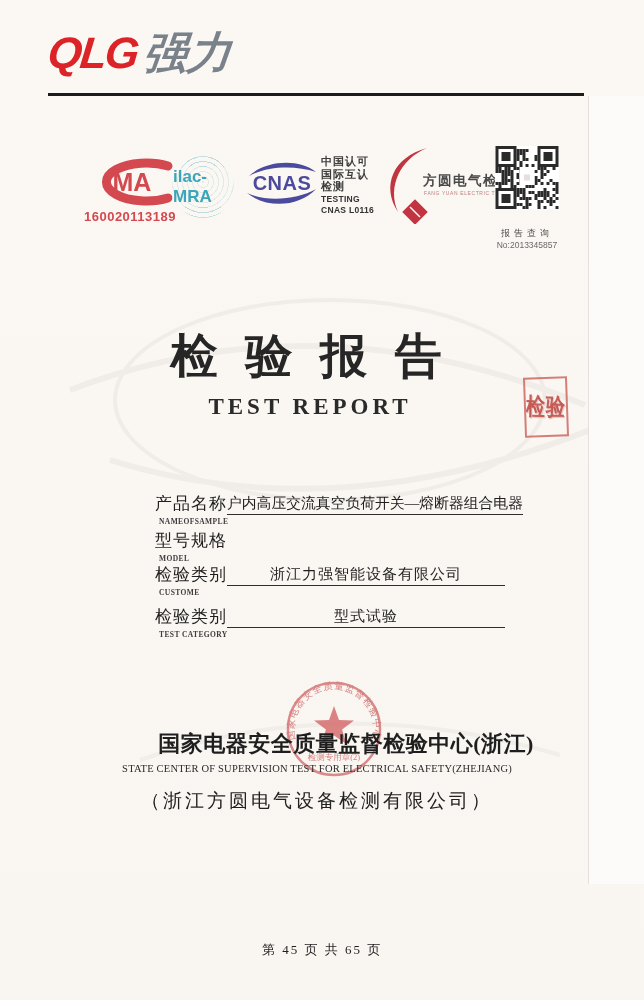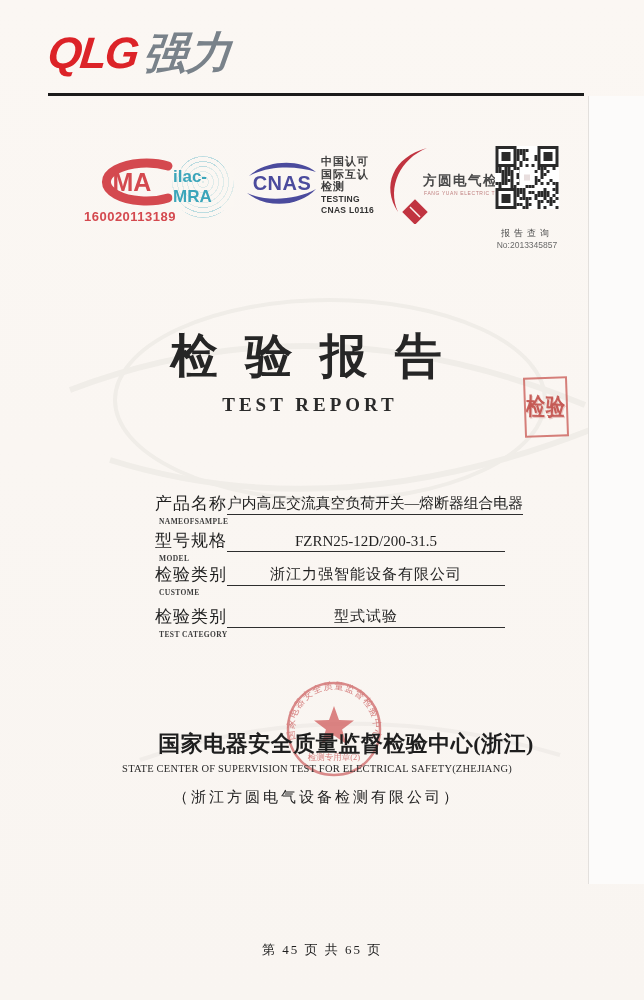--- a/index.html
+++ b/index.html
@@ -51,21 +51,21 @@
              font-size:5px; letter-spacing:.6px; white-space:nowrap; }
 
   .qr { position:absolute; left:487px; top:146px; width:80px; text-align:center; }
   .qr svg { display:block; margin:0 auto; background:#fff; }
   .qr-caption { margin-top:18px; color:#4d4d4d; font-size:9px; letter-spacing:4px; white-space:nowrap; }
   .qr-number  { color:#6a6a6a; font-family:"Liberation Sans",sans-serif; font-size:8.5px; }
 
   
   .titleblock { position:absolute; left:0; top:325px; width:620px; text-align:center; }
   .title-cn { font-size:47px; font-weight:bold; color:#262626; letter-spacing:8px; white-space:nowrap; }
-  .title-en { margin-top:6px; font-size:19px; font-weight:bold; color:#2a2a2a; letter-spacing:4px; }
+  .title-en { margin-top:6px; font-size:23px; font-weight:bold; color:#2a2a2a; letter-spacing:4px; }
 
   .title-seal { position:absolute; left:524px; top:377px; width:44px; height:60px;
                 border:2.5px solid rgba(197,76,70,.7); transform:rotate(-2deg);
                 display:flex; align-items:center; justify-content:center; overflow:hidden; }
   .title-seal span { color:rgba(186,58,52,.78); font-size:19px; font-weight:bold;
                      letter-spacing:1px; transform:rotate(3deg) scaleY(1.25);
                      text-shadow:1px 1px 0 rgba(186,58,52,.25); white-space:nowrap; }
 
   
   .form { position:absolute; left:155px; top:0; width:350px; }
@@ -77,21 +77,21 @@
   .fsub { font-size:7.5px; color:#3c3c3c; letter-spacing:.4px; margin:2px 0 0 4px;
           font-weight:bold; }
 
   
   .stamp { position:absolute; left:285px; top:680px; opacity:.85; }
   .issuer-cn { position:absolute; left:0; top:729px; width:634px; text-align:center;
                font-size:22px; font-weight:bold; color:#1e1e1e; letter-spacing:.5px; white-space:nowrap;margin-left:29px; }
   .issuer-en { position:absolute; left:0; top:763px; width:634px; text-align:center;
                font-size:10.5px; font-weight:normal; color:#2a2a2a; letter-spacing:.2px; white-space:nowrap; }
   .issuer-sub { position:absolute; left:0; top:788px; width:634px; text-align:center;
-                font-size:15px; color:#222; letter-spacing:3px; white-space:nowrap; }
+                font-size:19px; color:#222; letter-spacing:3px; white-space:nowrap; }
 
   
   .footer { position:absolute; left:0; top:941px; width:644px; text-align:center;
             font-size:13px; color:#1f1f1f; letter-spacing:2px; }
 </style>
 </head>
 <body>
 
 <div class="page">
 
@@ -319,21 +319,20 @@
       <div class="fmain">
         <span class="flabel">产品名称</span>
         <span class="fvalue" style="font-size:14.8px">户内高压交流真空负荷开关—熔断器组合电器</span>
       </div>
       <div class="fsub">NAMEOFSAMPLE</div>
     </div>
 
     <div class="frow" style="top:529px">
       <div class="fmain">
         <span class="flabel">型号规格</span>
-        <span class="fvalue">FZRN25-12D/200-31.5</span>
       </div>
       <div class="fsub">MODEL</div>
     </div>
 
     <div class="frow" style="top:563px">
       <div class="fmain">
         <span class="flabel">检验类别</span>
         <span class="fvalue" style="letter-spacing:1px">浙江力强智能设备有限公司</span>
       </div>
       <div class="fsub">CUSTOME</div>

